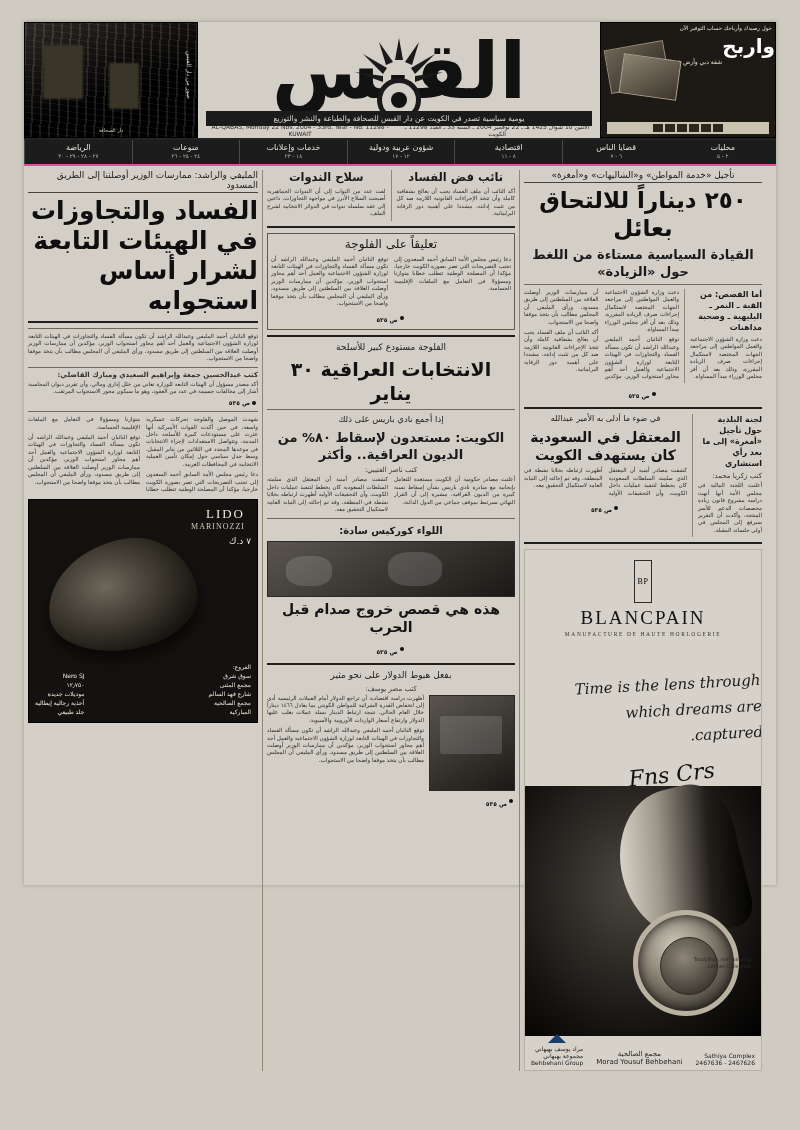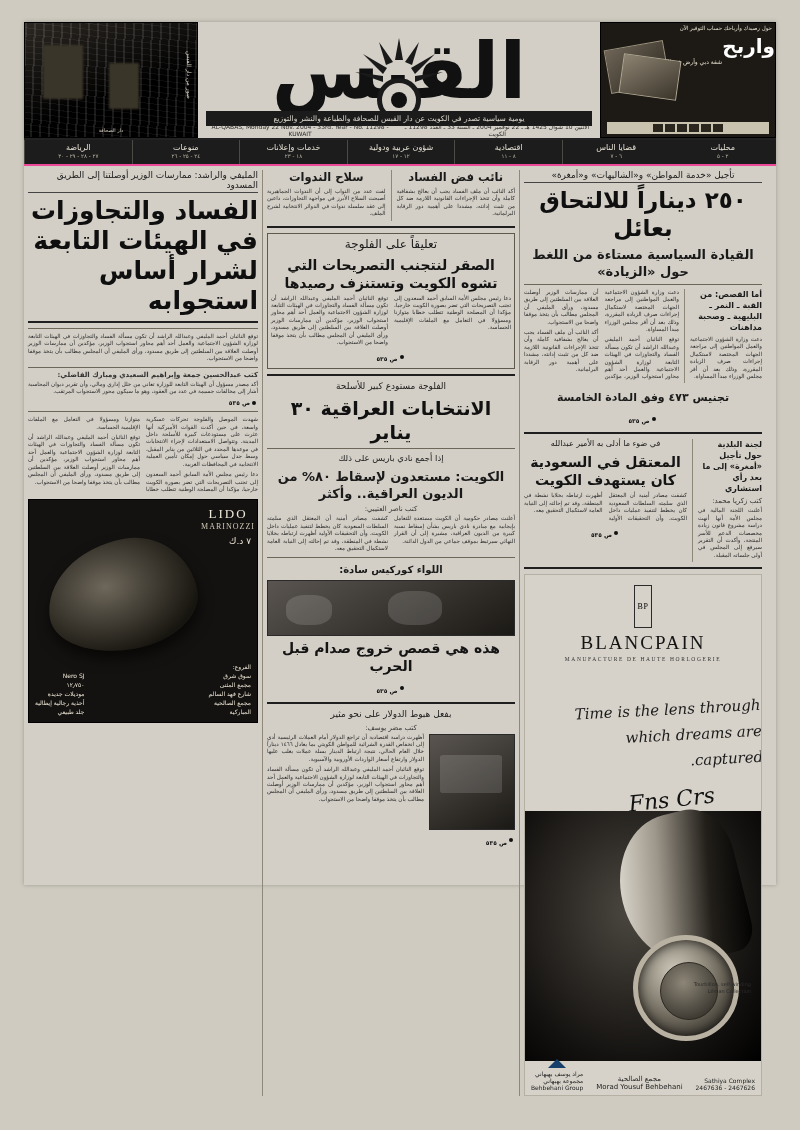--- a/index.html
+++ b/index.html
@@ -255,21 +255,21 @@
     border: 1px solid #2a2a2a;
     position: relative; overflow: hidden;
   }
   .photo .fig { position: absolute; background: rgba(255,255,255,.14); border-radius: 40%; }
 
   
   .ad-shoe {
     position: relative; height: 224px; background: #141210; border: 1px solid #000; overflow: hidden;
     color: #eee8d8;
   }
-  .shoe-brand { position: absolute; right: 2px; top: 6px; text-align: center; }
+  .shoe-brand { position: absolute; right: 12px; top: 6px; text-align: right; }
   .shoe-brand .b1 { font-family: "Liberation Serif", serif; font-size: 13px; letter-spacing: 2px; }
   .shoe-brand .b2 { font-family: "Liberation Serif", serif; font-size: 8px; letter-spacing: 1px; color:#cfc8b6;}
   .shoe-body {
     position: absolute; left: 18px; top: 40px; width: 150px; height: 110px;
     background: radial-gradient(ellipse at 40% 40%, #6e675b, #17150f 75%);
     border-radius: 58% 42% 48% 52% / 60% 58% 42% 40%;
     transform: rotate(-10deg);
     box-shadow: 0 8px 14px rgba(0,0,0,.6);
   }
   .shoe-list {
@@ -441,21 +441,20 @@
           <div class="txt">
                 <p>لفت عدد من النواب إلى أن الندوات الجماهيرية أصبحت السلاح الأبرز في مواجهة التجاوزات، داعين إلى عقد سلسلة ندوات في الدوائر الانتخابية لشرح الملف.</p>
               </div>
         </div>
       </div>
 
       <div class="thick-rule"></div>
 
       <div class="boxed">
         <div class="kicker center" style="border:none;font-size:12px;">تعليقاً على الفلوجة</div>
-        <h3 class="head3 center">الصقر لنتجنب التصريحات التي تشوه الكويت وتستنزف رصيدها</h3>
         <div class="txt cols2">
           <p>دعا رئيس مجلس الأمة السابق أحمد السعدون إلى تجنب التصريحات التي تضر بصورة الكويت خارجيا، مؤكدا أن المصلحة الوطنية تتطلب خطابا متوازنا ومسؤولا في التعامل مع الملفات الإقليمية الحساسة.</p>
           <p>توقع النائبان أحمد المليفي وعبدالله الراشد أن تكون مسألة الفساد والتجاوزات في الهيئات التابعة لوزارة الشؤون الاجتماعية والعمل أحد أهم محاور استجواب الوزير، مؤكدين أن ممارسات الوزير أوصلت العلاقة بين السلطتين إلى طريق مسدود، ورأى المليفي أن المجلس مطالب بأن يتخذ موقفا واضحا من الاستجواب.</p>
         </div>
         <div class="center"><span class="dot"></span><span class="cont">ص ٥٣٥</span></div>
       </div>
 
       <div class="thick-rule"></div>
 
       <div class="kicker center" style="border:none;">الفلوجة مستودع كبير للأسلحة</div>
@@ -508,23 +507,20 @@
               </div>
         </div>
         <div style="width:1px;background:#8d8878;"></div>
         <div class="txt cols2" style="flex:1;">
           <p>دعت وزارة الشؤون الاجتماعية والعمل المواطنين إلى مراجعة الجهات المختصة لاستكمال إجراءات صرف الزيادة المقررة، وذلك بعد أن أقر مجلس الوزراء مبدأ المساواة.</p>
           <p>توقع النائبان أحمد المليفي وعبدالله الراشد أن تكون مسألة الفساد والتجاوزات في الهيئات التابعة لوزارة الشؤون الاجتماعية والعمل أحد أهم محاور استجواب الوزير، مؤكدين أن ممارسات الوزير أوصلت العلاقة بين السلطتين إلى طريق مسدود، ورأى المليفي أن المجلس مطالب بأن يتخذ موقفا واضحا من الاستجواب.</p>
           <p>أكد النائب أن ملف الفساد يجب أن يعالج بشفافية كاملة وأن تتخذ الإجراءات القانونية اللازمة ضد كل من تثبت إدانته، مشددا على أهمية دور الرقابة البرلمانية.</p>
         </div>
       </div>
 
-      <div class="center" style="margin:3px 0;">
-        <span class="sub-head" style="font-size:11px;">تجنيس ٤٧٣ وفق المادة الخامسة</span>
-      </div>
       <div class="center"><span class="dot"></span><span class="cont">ص ٥٣٥</span></div>
 
       <div class="thick-rule"></div>
 
       <div style="display:flex;gap:5px;">
         <div style="width:64px;">
           <div class="sub-head" style="font-size:8px;line-height:11px;">لجنة البلدية حول تأجيل «أمغرة» إلى ما بعد رأي استشاري</div>
           <div class="byline">كتب زكريا محمد:</div>
           <div class="txt">
                 <p>أعلنت اللجنة المالية في مجلس الأمة أنها أنهت دراسة مشروع قانون زيادة مخصصات الدعم للأسر المنتجة، وأكدت أن التقرير سيرفع إلى المجلس في أولى جلساته المقبلة.</p>

